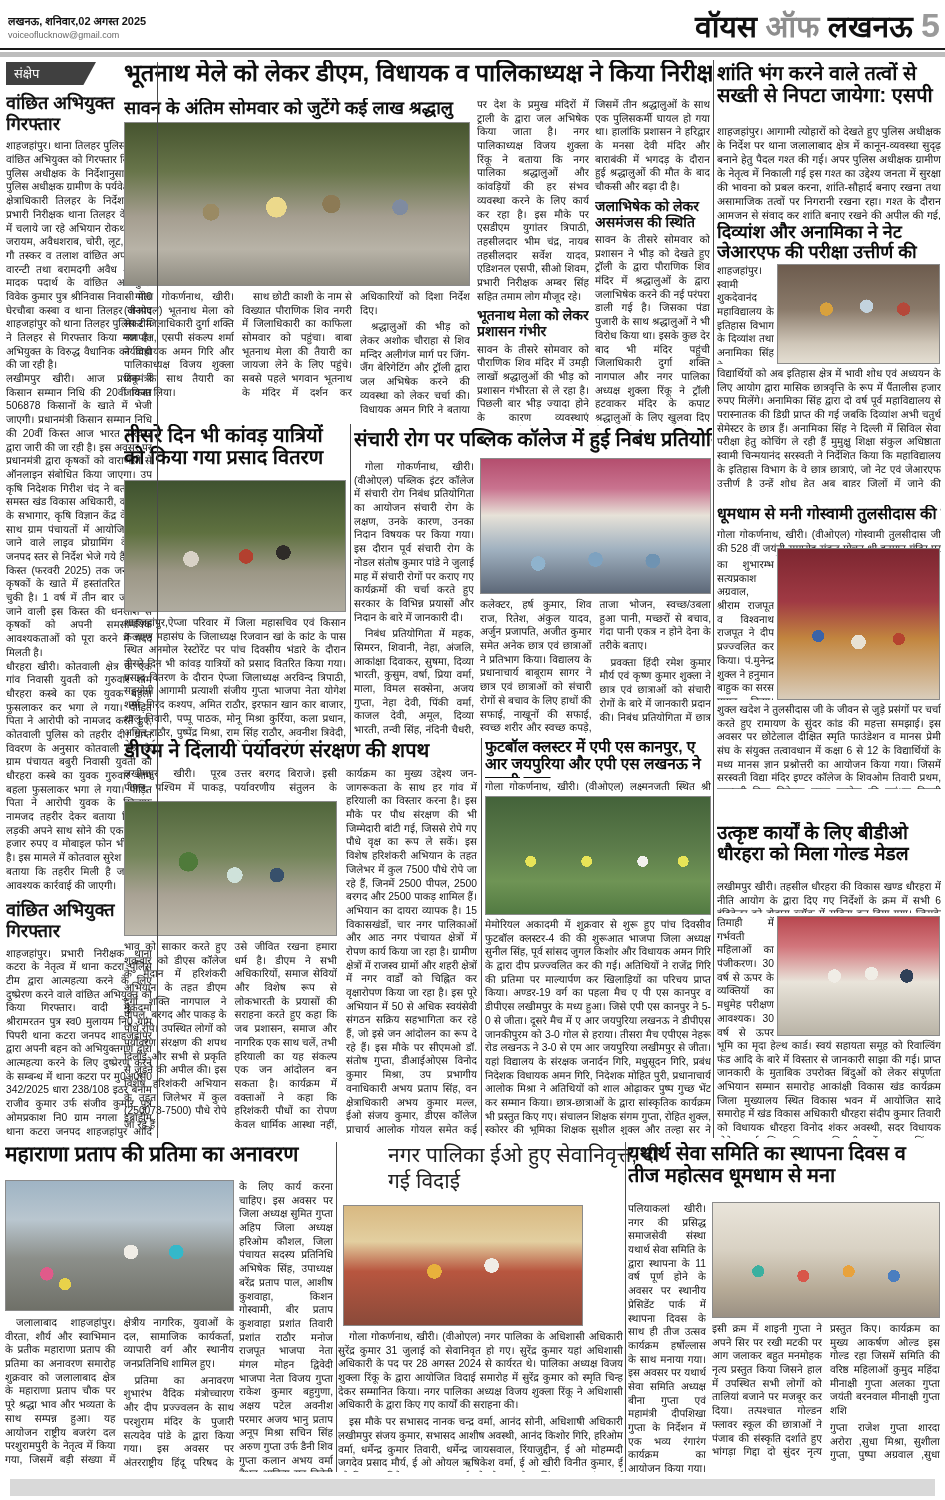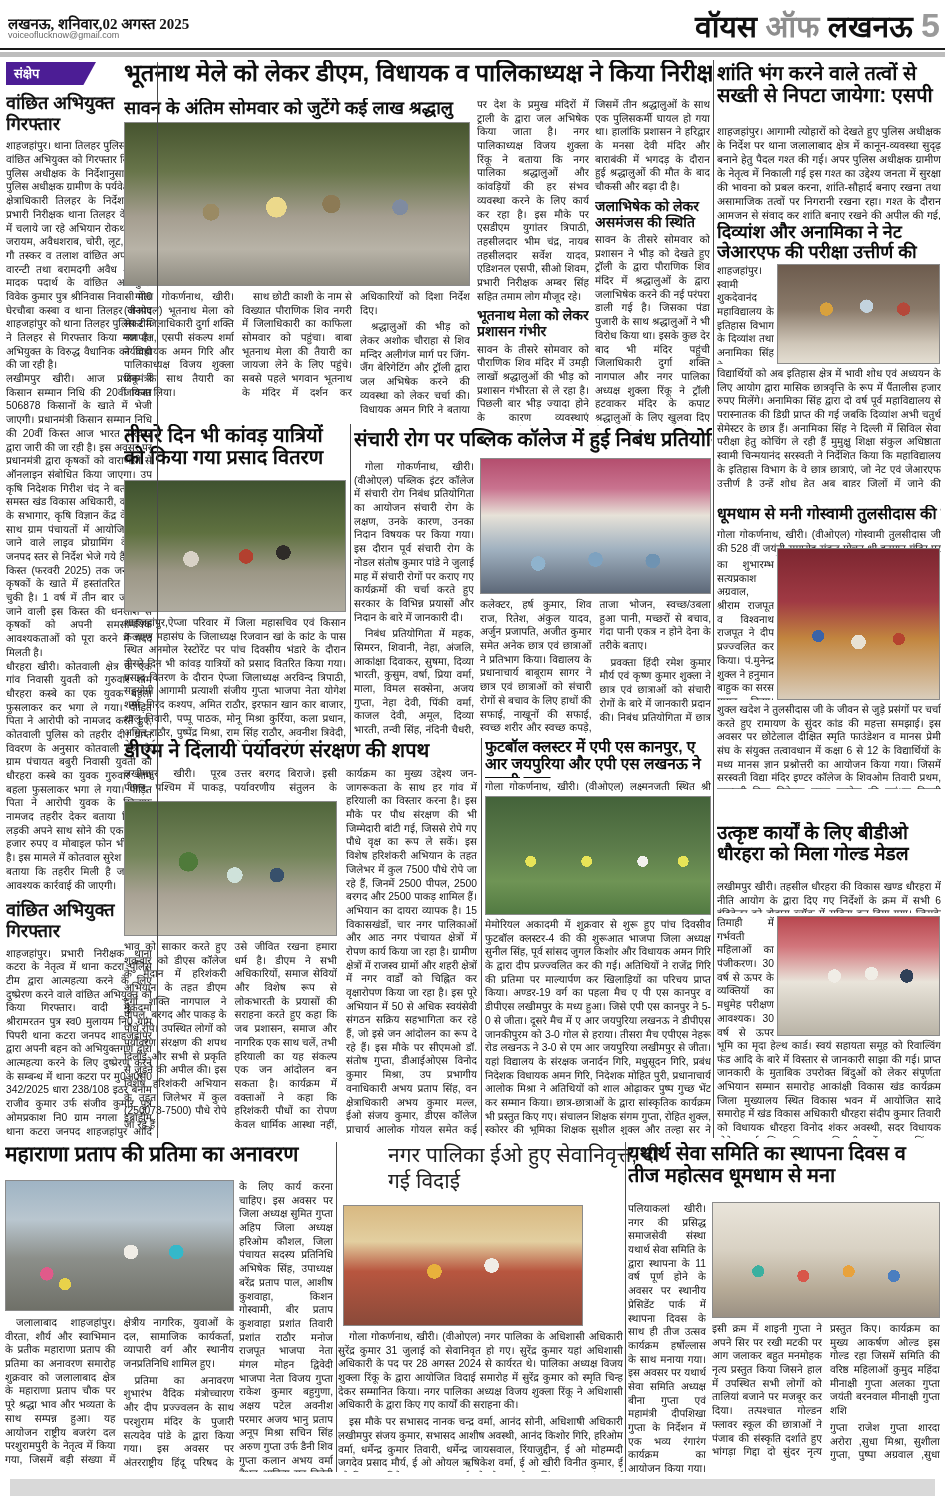--- a/index.html
+++ b/index.html
@@ -31,28 +31,28 @@
   .ph-i{background:radial-gradient(circle 11px at 18% 72%,#e05a8a 0 60%,transparent 61%),radial-gradient(circle 10px at 26% 80%,#e8d24a 0 60%,transparent 61%),radial-gradient(circle 12px at 55% 55%,#f0ede6 0 60%,transparent 61%),radial-gradient(circle 12px at 75% 55%,#35b8c9 0 60%,transparent 61%),linear-gradient(180deg,#9fb4c4 0%,#b9c6cf 30%,#8c8f8a 60%,#6f7068 100%);}
   .ph-j{background:radial-gradient(circle 12px at 38% 55%,#e8b13c 0 60%,transparent 61%),radial-gradient(circle 12px at 62% 50%,#f0ede6 0 60%,transparent 61%),linear-gradient(180deg,#d8b982 0%,#e3cfa0 30%,#b8563f 55%,#8a4a3a 100%);}
   .ph-k{background:radial-gradient(circle 10px at 20% 60%,#3bb0a0 0 60%,transparent 61%),radial-gradient(circle 10px at 40% 64%,#d8564a 0 60%,transparent 61%),radial-gradient(circle 10px at 60% 60%,#e8a23c 0 60%,transparent 61%),radial-gradient(circle 10px at 80% 64%,#4a7ec0 0 60%,transparent 61%),linear-gradient(180deg,#e9e4da 0%,#d9d2c4 40%,#b7ab97 75%,#9a9083 100%);}
   
   .brand-b1{color:#111;}
   .brand-b2{color:#8d8d8d;}
   .brand-b3{color:#111;}
   .brand-pn{color:#9a9a9a;font-size:34px;}
   .sub-hd{font-weight:bold;font-size:14px;line-height:1.15;margin:4px 0 3px 0;}
   .brief-hd{font-weight:bold;font-size:18px;line-height:1.15;margin:8px 0 5px 0;}
-  .lbl{background:#4c1d95;color:#fff;font-weight:bold;font-size:13px;
+  .lbl{background:#404040;color:#fff;font-weight:normal;font-size:13px;
        width:76px;padding:2px 6px 3px 8px;clip-path:polygon(0 0,100% 0,86% 100%,0 100%);}
 </style>
 </head>
 <body>
 
 <div class="abs" style="left:0;top:0;width:945px;height:56px;background:#fff;">
-  <div class="abs" style="left:8px;top:13px;width:210px;font-size:15px;font-weight:bold;font-family:Liberation Serif, serif;">लखनऊ, शनिवार,02 अगस्त 2025</div>
+  <div class="abs" style="left:8px;top:13px;width:210px;font-size:11px;font-weight:bold;">लखनऊ, शनिवार,02 अगस्त 2025</div>
   <div class="abs" style="left:8px;top:30px;width:210px;font-size:9px;color:#666;">voiceoflucknow@gmail.com</div>
   <div class="abs nowrap" style="left:610px;top:5px;width:330px;text-align:right;font-size:30px;font-weight:bold;">
     <span class="brand-b1">वॉयस</span>
     <span class="brand-b2">ऑफ</span>
     <span class="brand-b3">लखनऊ</span>
     <span class="brand-pn">5</span>
   </div>
 </div>
 <div class="rule-h" style="top:48px;height:2px;"></div>
 <div class="rule-h" style="top:52px;height:5px;background:#bdbdbd;"></div>

